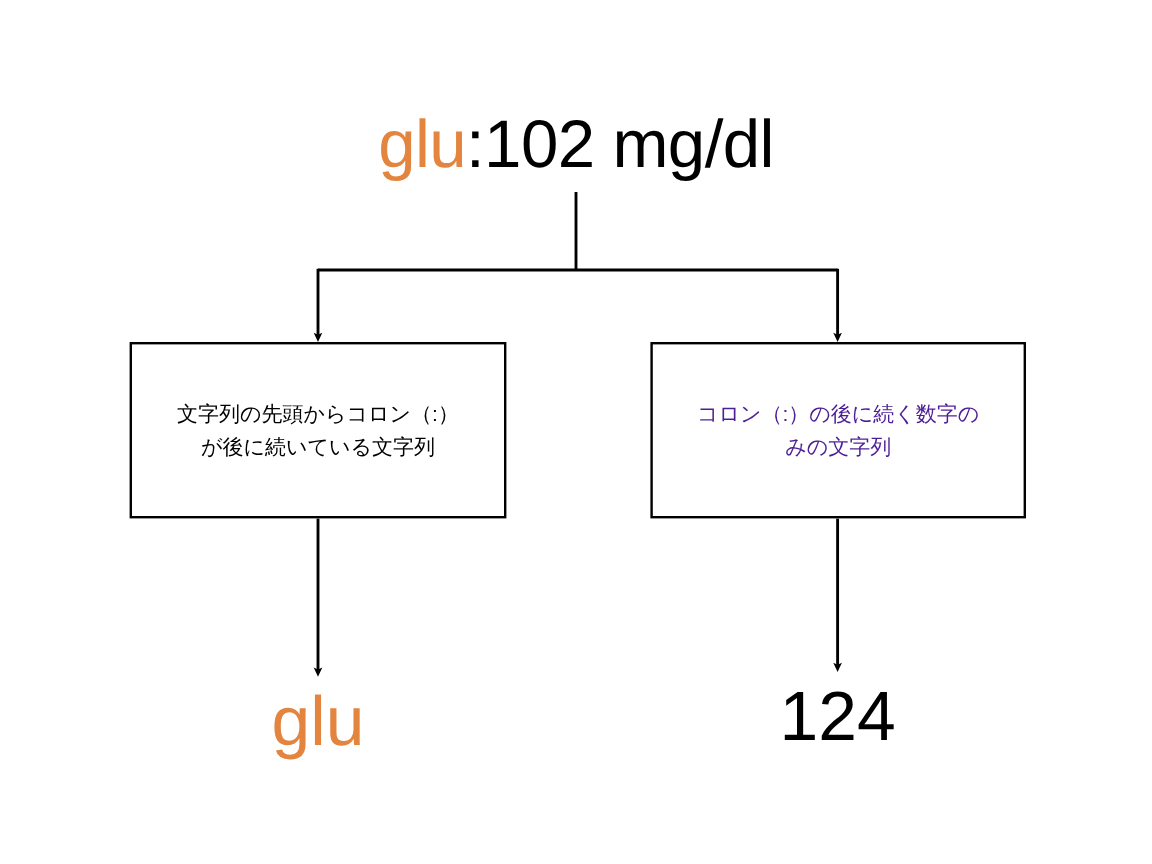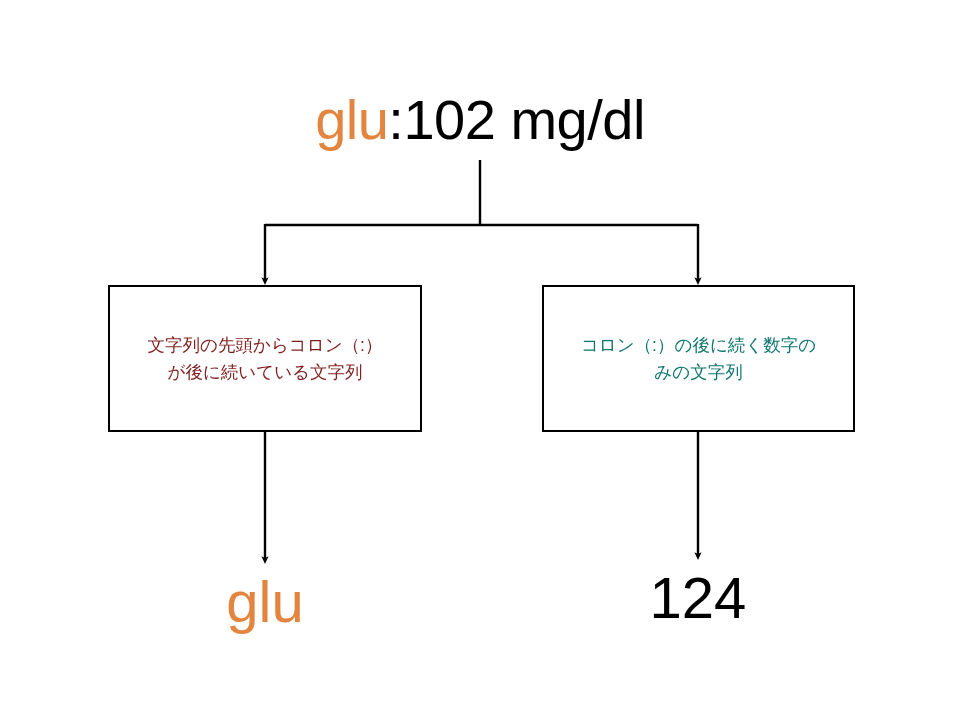--- a/index.html
+++ b/index.html
@@ -60,22 +60,22 @@
     text-align: center;
     font-size: 17.5px;
     line-height: 27px;
     font-family: "Liberation Sans", "DejaVu Sans", sans-serif;
     padding: 0 6px;
     box-sizing: border-box;
     white-space: pre-line;
   }
   #box-left  { left: 108px; top: 285px; width: 314px; height: 147px; }
   #box-right { left: 542px; top: 285px; width: 313px; height: 147px; }
-  #box-left .rule-text  { color: #7f1d1d; }
-  #box-right .rule-text { color: #0f766e; }
+  #box-left .rule-text  { color: #000000; }
+  #box-right .rule-text { color: #4c1d95; }
   
   .result {
     position: absolute;
     text-align: center;
     font-size: 58px;
     line-height: 64px;
     font-weight: 400;
     white-space: nowrap;
   }
   #result-left {

